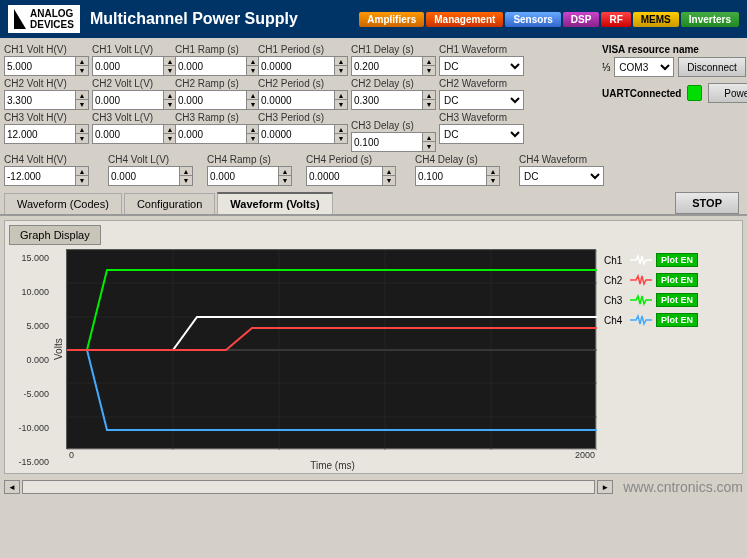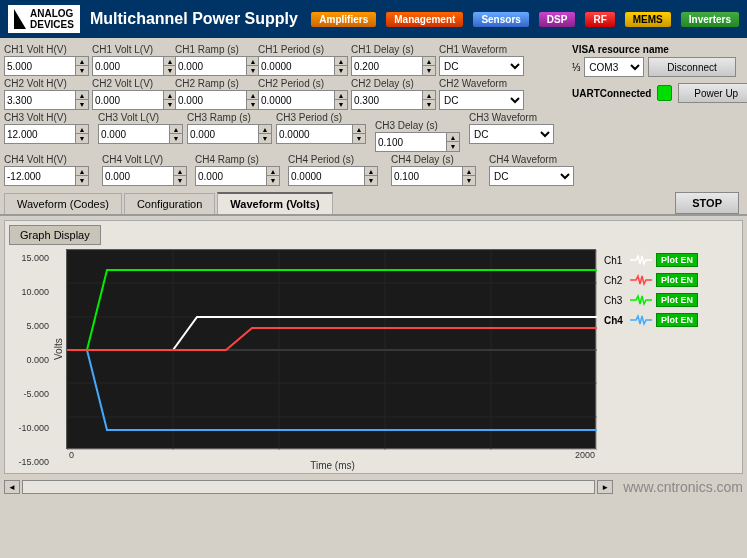--- a/index.html
+++ b/index.html
@@ -42,21 +42,21 @@
       line-height: 1.1;
     }
     .header-title {
       color: white;
       font-size: 16px;
       font-weight: bold;
       flex: 1;
     }
     .nav-tabs-header {
       display: flex;
-      gap: 10px;
+      gap: 2px;
     }
     .nav-tab {
       padding: 2px 8px;
       font-size: 10px;
       font-weight: bold;
       border-radius: 2px;
       cursor: pointer;
     }
     .nav-tab-amplifiers { background: linear-gradient(to bottom, #ff9900, #cc6600); color: white; }
     .nav-tab-management { background: linear-gradient(to bottom, #ff6600, #cc3300); color: white; }
@@ -105,21 +105,21 @@
     .select-input {
       width: 100%;
       height: 20px;
       font-size: 10px;
       background: white;
       border: 1px solid #888;
     }
     .btn-disconnect {
       background: linear-gradient(to bottom, #e8e8e8, #c8c8c8);
       border: 1px solid #888;
-      padding: 2px 18px;
+      padding: 2px 8px;
       font-size: 10px;
       cursor: pointer;
       height: 20px;
     }
     .btn-power-up {
       background: linear-gradient(to bottom, #e8e8e8, #c8c8c8);
       border: 1px solid #888;
       padding: 2px 8px;
       font-size: 10px;
       cursor: pointer;
@@ -378,21 +378,21 @@
         </div>
       </div>
       <div class="col-group" style="padding:0;">
         <label>CH2 Waveform</label>
         <select class="select-input">
           <option>DC</option><option>Sine</option><option>Square</option>
         </select>
       </div>
     </div>
 
-    <div style="display:grid; grid-template-columns: 85px 80px 80px 90px 85px 75px; gap:9px; align-items:start;">
+    <div style="display:grid; grid-template-columns: 85px 80px 80px 90px 85px 75px; gap:3px; align-items:start;">
       <div class="col-group" style="padding:0;">
         <label>CH3 Volt H(V)</label>
         <div class="spinner-input">
           <input type="text" value="12.000" style="">
           <div class="spinner-arrows">
               <button class="spinner-arrow">▲</button>
               <button class="spinner-arrow">▼</button>
             </div>
         </div>
       </div>
@@ -437,21 +437,21 @@
         </div>
       </div>
       <div class="col-group" style="padding:0;">
         <label>CH3 Waveform</label>
         <select class="select-input">
           <option>DC</option><option>Sine</option><option>Square</option>
         </select>
       </div>
     </div>
 
-    <div style="display:grid; grid-template-columns: 85px 80px 80px 90px 85px 75px; gap:13px; align-items:start;">
+    <div style="display:grid; grid-template-columns: 85px 80px 80px 90px 85px 75px; gap:19px; align-items:start;">
       <div class="col-group" style="padding:0;">
         <label>CH4 Volt H(V)</label>
         <div class="spinner-input">
           <input type="text" value="-12.000" style="">
           <div class="spinner-arrows">
               <button class="spinner-arrow">▲</button>
               <button class="spinner-arrow">▼</button>
             </div>
         </div>
       </div>
@@ -611,21 +611,21 @@
 
       <div style="display:flex; align-items:center; gap:4px;">
         <span style="font-size:10px; width:22px;">Ch3</span>
         <svg width="22" height="12">
           <polyline points="0,6 6,6 8,2 10,10 12,2 14,10 16,6 22,6" stroke="#00ee00" stroke-width="1.5" fill="none"></polyline>
         </svg>
         <button class="btn-plot-en">Plot EN</button>
       </div>
 
       <div style="display:flex; align-items:center; gap:4px;">
-        <span style="font-size:10px; width:22px;font-weight:bold;">Ch4</span>
+        <span style="font-size:10px; width:22px;">Ch4</span>
         <svg width="22" height="12">
           <polyline points="0,6 6,6 8,2 10,10 12,2 14,10 16,6 22,6" stroke="#44aaff" stroke-width="1.5" fill="none"></polyline>
         </svg>
         <button class="btn-plot-en">Plot EN</button>
       </div>
     </div>
   </div>
 </div>
 
 <div class="bottom-bar">

